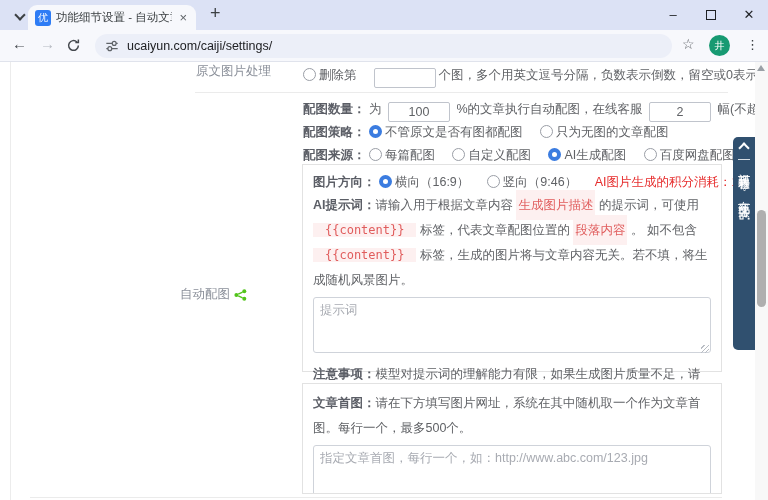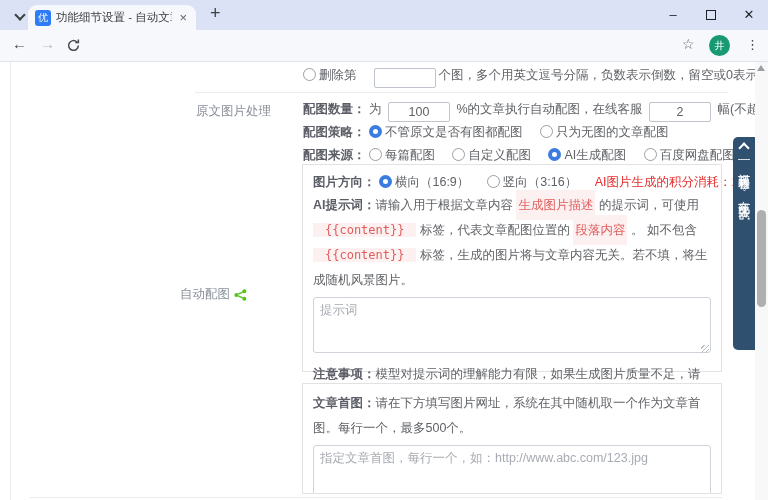--- a/index.html
+++ b/index.html
@@ -34,21 +34,21 @@
   .star{position:absolute;left:682px;top:6px;font-size:14px;color:#5f6368;cursor:pointer;}
   .avatar{position:absolute;left:709px;top:5px;width:21px;height:21px;border-radius:50%;background:#179a72;
     color:#fff;font-size:10px;line-height:21px;text-align:center;cursor:pointer;}
   .dots{position:absolute;left:746px;top:7px;font-size:13px;color:#3c4043;cursor:pointer;}
 
   
   .content{position:absolute;top:62px;left:0;right:0;bottom:0;background:#fff;
     font-size:12.5px;color:#606266;}
   .vline{position:absolute;left:10px;top:0;bottom:0;width:1px;background:#ececec;}
   .flabel{position:absolute;color:#8a8f99;}
-  .lbl-original{left:196px;top:1px;margin-top:40px;}
+  .lbl-original{left:196px;top:1px;}
   .lbl-auto{left:180px;top:224px;display:flex;align-items:center;gap:4px;}
   .row{position:absolute;left:303px;white-space:nowrap;}
   .row-original{top:5px;}
   .row-count{top:39px;}
   .row-strategy{top:62px;}
   .row-source{top:85px;}
   .bold{font-weight:bold;color:#5b5e66;}
   .mini-input{width:56px;height:16px;border:1px solid #c0c4cc;border-radius:2px;font-size:12.5px;
     text-align:center;color:#606266;vertical-align:-3px;margin:0 3px;font-family:inherit;}
   .radio{display:inline-block;box-sizing:border-box;width:13px;height:13px;border-radius:50%;
@@ -110,20 +110,31 @@
   </div>
 
   <div class="toolbar">
     <span class="nav-btn nav-back">←</span>
     <span class="nav-btn nav-fwd">→</span>
     <span class="nav-btn nav-reload">
       <svg width="15" height="15" viewBox="0 0 16 16">
           <path d="M13.2 8a5.2 5.2 0 1 1-1.6-3.8M13.2 1.6v3.2h-3.2" fill="none" stroke="#45494e" stroke-width="1.6"></path>
         </svg>
     </span>
+    <div class="omnibox">
+      <svg width="14" height="14" viewBox="0 0 16 16">
+          <g stroke="#5f6368" stroke-width="1.4" fill="none">
+            <line x1="1.5" y1="5" x2="14.5" y2="5"></line>
+            <line x1="1.5" y1="11" x2="14.5" y2="11"></line>
+          </g>
+          <circle cx="10.5" cy="5" r="2.2" fill="#eceff8" stroke="#5f6368" stroke-width="1.4"></circle>
+          <circle cx="5.5" cy="11" r="2.2" fill="#eceff8" stroke="#5f6368" stroke-width="1.4"></circle>
+        </svg>
+      <span class="url">ucaiyun.com/caiji/settings/</span>
+    </div>
     <span class="star">☆</span>
     <span class="avatar">井</span>
     <span class="dots">⋮</span>
   </div>
 
   <div class="content">
     <div class="vline"></div>
 
     <div class="flabel lbl-original">原文图片处理</div>
     <div class="row row-original">
@@ -161,21 +172,21 @@
           <circle cx="2.4" cy="6" r="2" fill="#52c41a"></circle>
           <circle cx="10.3" cy="9.7" r="2" fill="#52c41a"></circle>
           <path d="M4.2 5.2 8.6 3.1M4.2 6.8 8.6 8.9" stroke="#52c41a" stroke-width="1.3"></path>
         </svg>
     </div>
 
     <div class="panel-box box-ai">
       <div class="dir-row">
         <span class="bold">图片方向：</span>
         <label class="opt"><span class="radio checked"></span><span>横向（16:9）</span></label>
-        <label class="opt"><span class="radio"></span><span>竖向（3:16）</span></label>
+        <label class="opt"><span class="radio"></span><span>竖向（9:46）</span></label>
         <span class="red">AI图片生成的积分消耗：1积分/图</span>
       </div>
       <div class="para">
         <span class="bold">AI提示词：</span><span>请输入用于根据文章内容 </span><span class="hl">生成图片描述</span><span> 的提示词，可使用 </span><span class="code">{{content}}</span><span> 标签，代表文章配图位置的 </span><span class="hl">段落内容</span><span> 。 如不包含 </span><span class="code">{{content}}</span><span> 标签，生成的图片将与文章内容无关。若不填，将生成随机风景图片。</span>
       </div>
       <div class="ta-wrap">
         <textarea class="ta" placeholder="提示词" style=""></textarea>
         <span class="grip"></span>
       </div>
       <div class="para">

